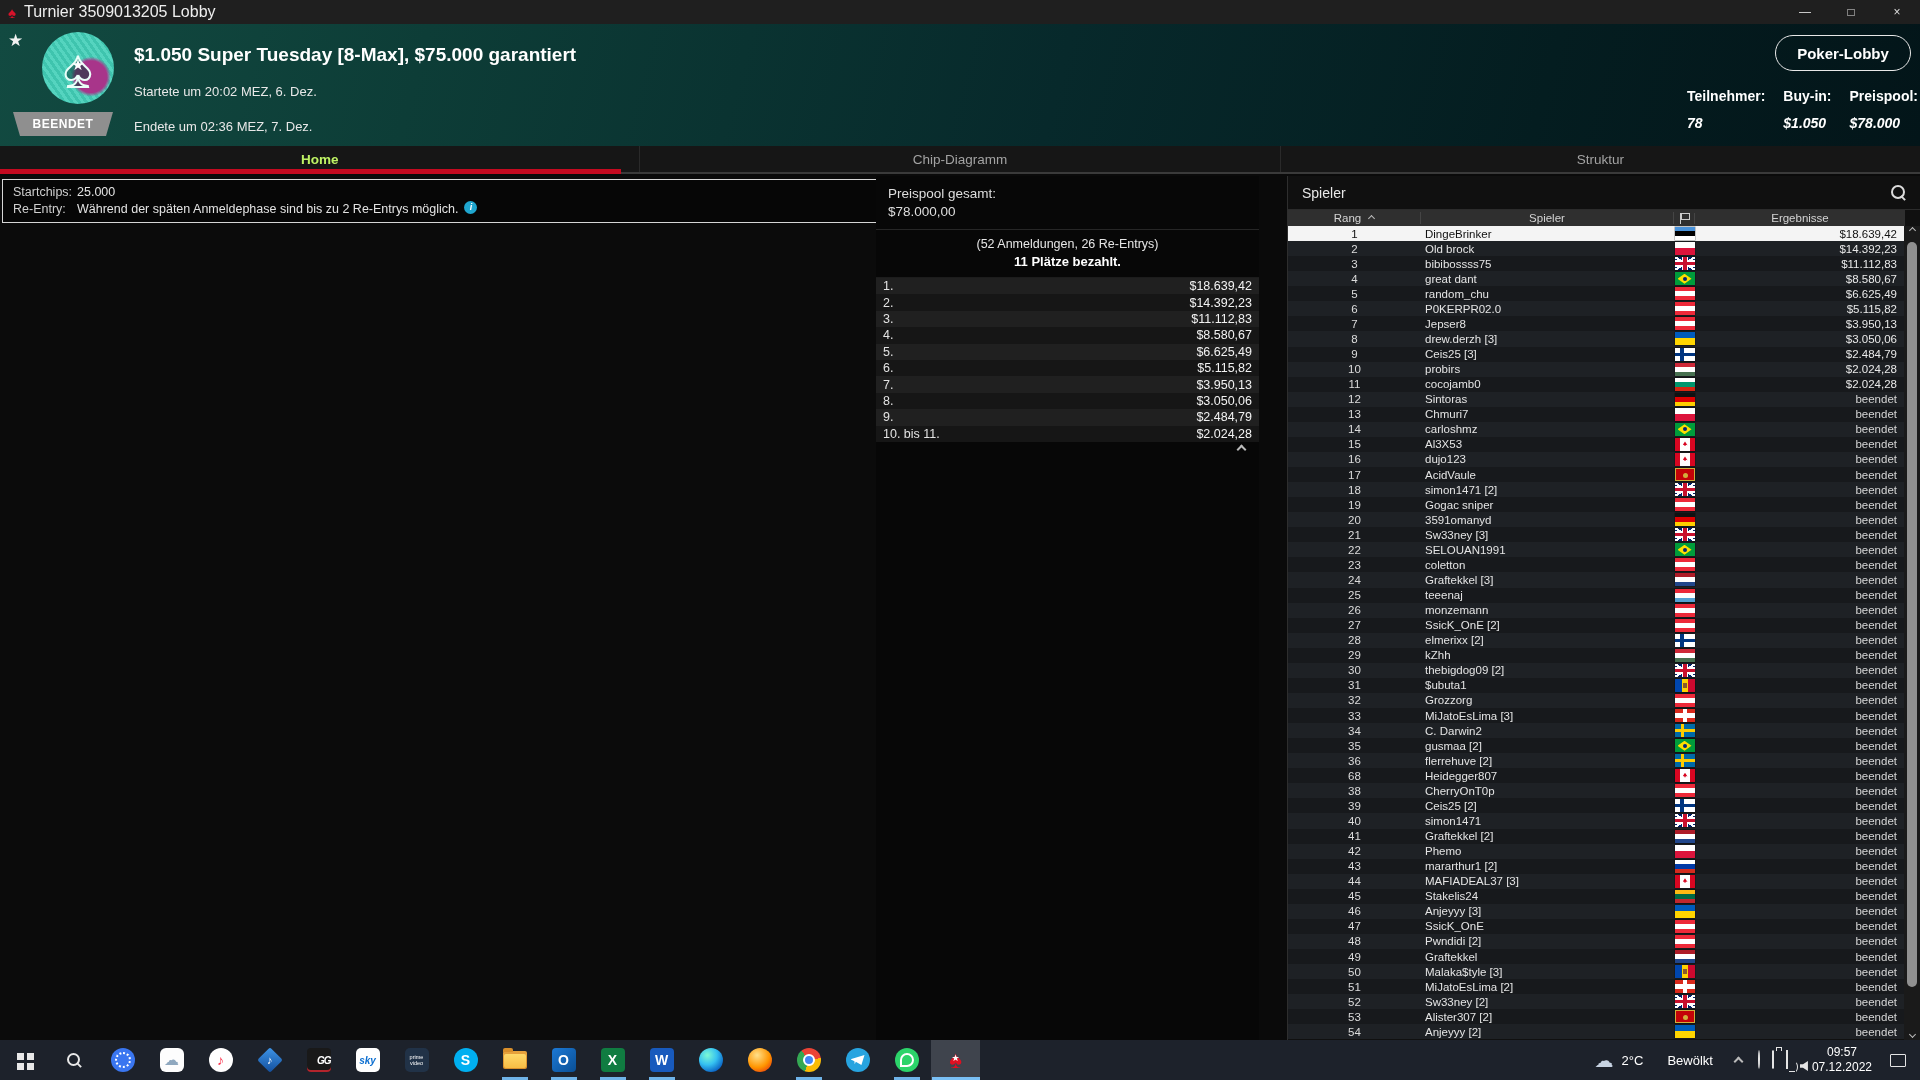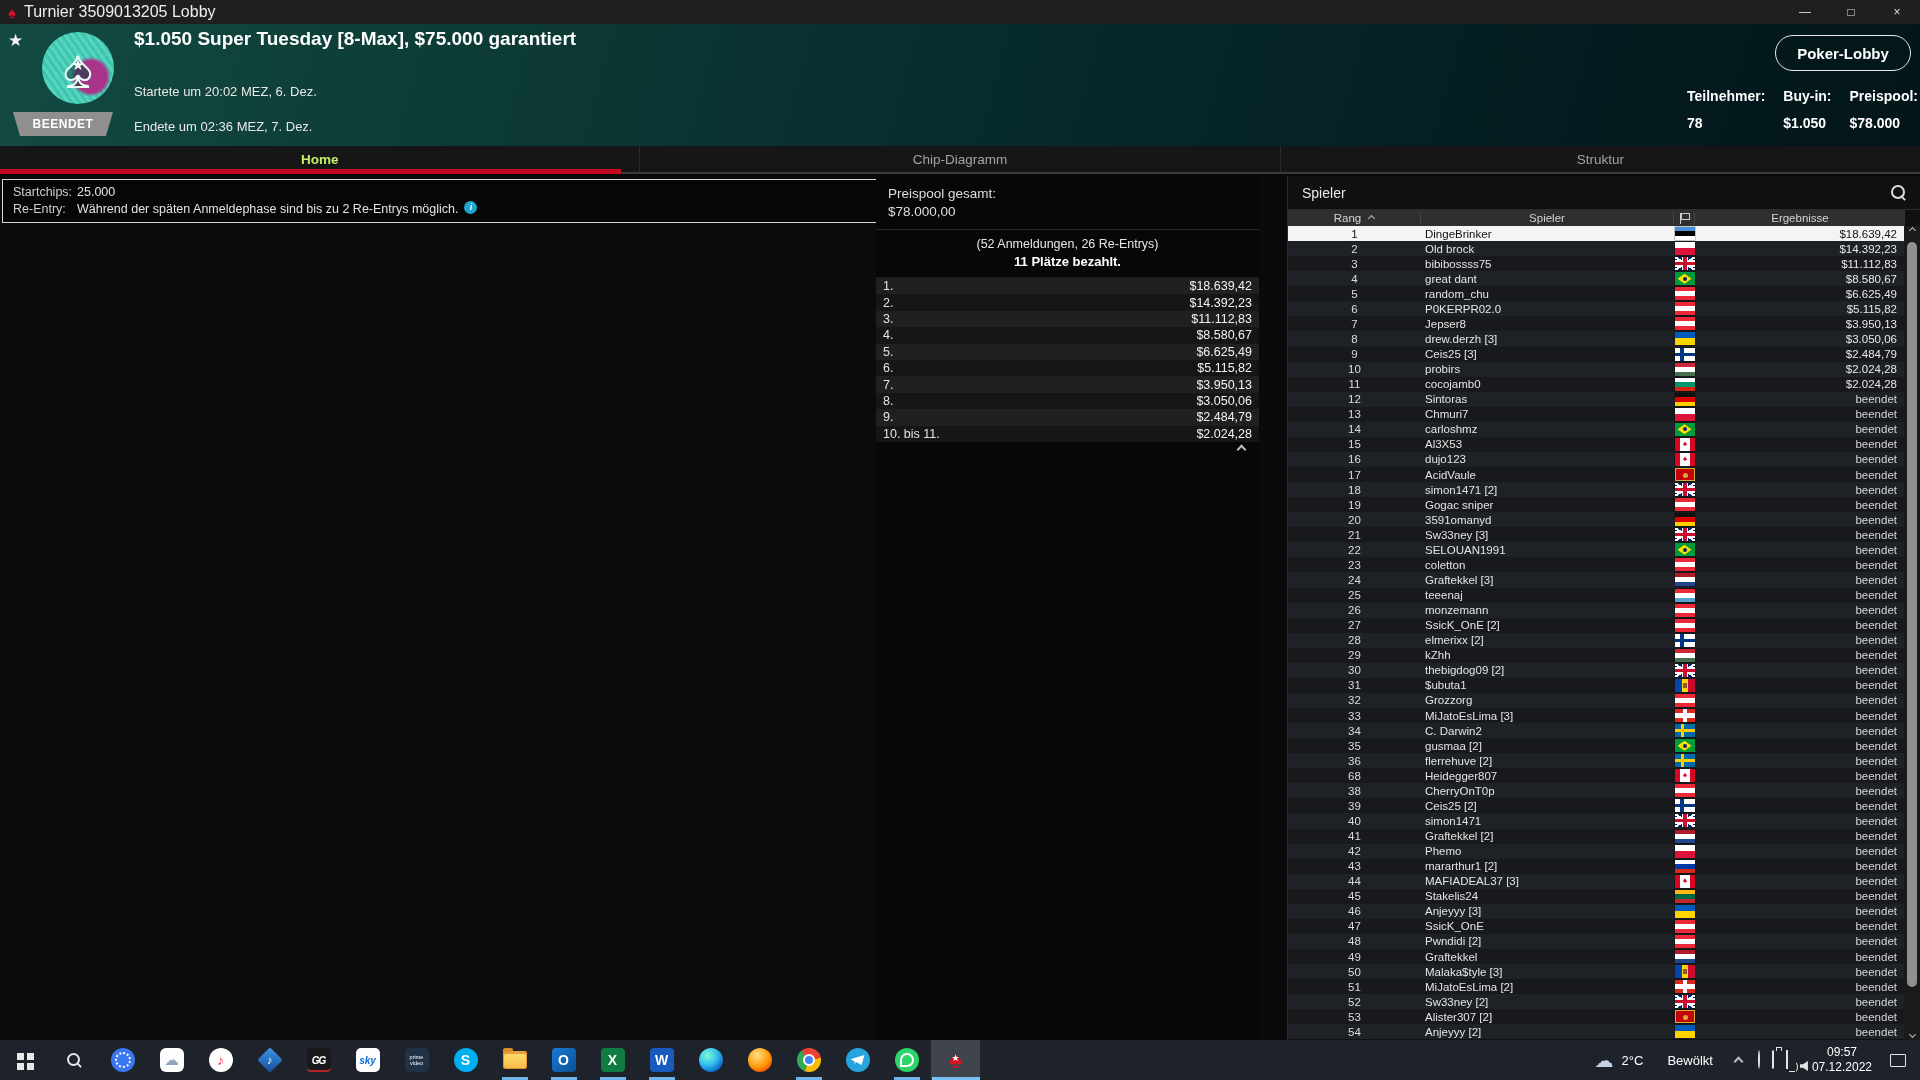--- a/index.html
+++ b/index.html
@@ -20,30 +20,30 @@
   .hdr-star { position:absolute; left:8px; top:6px; color:#f2f2f2; font-size:17px; }
   .logo { position:absolute; left:42px; top:8px; width:72px; height:72px; border-radius:50%;
     background:radial-gradient(circle at 68% 62%, #a8358a 0 24%, transparent 30%),
     repeating-linear-gradient(55deg,#3fc4ae 0 3px,#55d4bf 3px 6px); overflow:hidden;
     display:flex; align-items:center; justify-content:center; }
   .logo-spade { color:rgba(6,60,54,.55); -webkit-text-stroke:2px #eafef9; font-size:52px; line-height:1; margin-top:2px; }
   .logo-star { position:absolute; left:50%; top:24px; transform:translateX(-50%); color:#fff; font-size:15px; }
   .status-ribbon { position:absolute; left:13px; top:88px; width:100px; height:24px; background:#8f8f8f;
     clip-path:polygon(0 0,100% 0,93% 100%,7% 100%); color:#fff; font-size:12px; font-weight:bold;
     display:flex; align-items:center; justify-content:center; letter-spacing:.5px; }
-  .hdr-title { position:absolute; left:134px; top:4px; color:#fff; font-size:19px; font-weight:bold; }
+  .hdr-title { position:absolute; left:134px; top:20px; color:#fff; font-size:19px; font-weight:bold; }
   .hdr-started { position:absolute; left:134px; top:60px; color:#e8e8e8; font-size:13px; }
   .hdr-ended { position:absolute; left:134px; top:95px; color:#e8e8e8; font-size:13px; }
   .lobby-btn { position:absolute; left:1775px; top:11px; width:136px; height:36px; border:1.5px solid #e8e8e8;
     border-radius:18px; color:#fff; font-size:15px; font-weight:bold; background:transparent;
     display:flex; align-items:center; justify-content:center; cursor:pointer; }
   .hdr-stats { position:absolute; left:1687px; top:64px; display:flex; gap:18px; }
   .stat { display:flex; flex-direction:column; gap:11px; }
   .stat-label { color:#fff; font-size:14px; font-weight:bold;text-align:center; }
-  .stat-value { color:#fff; font-size:14px; font-weight:bold; }
+  .stat-value { color:#fff; font-size:14px; font-weight:bold;font-style:italic; }
 
   
   .tabbar { position:absolute; left:0; top:146px; width:1920px; height:28px; background:#161616;
     display:flex; border-bottom:2px solid #3a3a3a; }
   .tab { flex:1; display:flex; align-items:center; justify-content:center; color:#a3a3a3; font-size:13.5px;
     position:relative; cursor:pointer; border-right:1px solid #2a2a2a; }
   .tab:last-child { border-right:none; }
   .tab.active { color:#bef264; font-weight:bold; }
   .tab.active::after { content:""; position:absolute; left:0; right:18px; bottom:-2px; height:5px; background:#c40a20; }
 
@@ -159,21 +159,21 @@
   .tb-start { width:7px; height:7px; background:#e8e8e8; box-shadow:10px 0 #e8e8e8,0 10px #e8e8e8,10px 10px #e8e8e8; margin:-8px 8px 0 0; }
   .tb-search { width:16px; height:16px; position:relative; }
   .tb-search::before { content:""; position:absolute; left:1px; top:1px; width:9px; height:9px; border:2px solid #e8e8e8; border-radius:50%; }
   .tb-search::after { content:""; position:absolute; left:12px; top:10px; width:2px; height:6px; background:#e8e8e8; transform:rotate(-45deg); }
   .tb-signal { width:24px; height:24px; border-radius:50%; background:#3a76f0; }
   .tb-signal::after { content:""; position:absolute; left:4px; top:4px; width:12px; height:12px; border:2.5px dotted #fff; border-radius:50%; }
   .tb-icloud { width:24px; height:24px; border-radius:6px; background:#fdfdfd; color:#8fa8bf; font-size:15px; }
   .tb-itunes { width:24px; height:24px; border-radius:50%; background:#fff; color:#fa2d48; font-size:14px; font-weight:bold; }
   .tb-sheet-music { width:18px; height:18px; transform:rotate(45deg); background:linear-gradient(135deg,#3e95e8,#134e9b); color:#fff; border-radius:2px; }
   .tb-sheet-music .glyph { transform:rotate(-45deg); font-size:11px; }
-  .tb-ggpoker { width:24px; height:24px; border-radius:4px; background:#191919; color:#fff; font-size:10px; font-weight:bold; font-style:italic; letter-spacing:-1px; box-shadow:inset 0 -2px 0 #b3242c; }
+  .tb-ggpoker { width:24px; height:24px; border-radius:4px; background:#191919; color:#fff; font-size:10px; font-weight:bold; font-style:italic; letter-spacing:-1px; box-shadow:inset 0 -2px 0 #b3242c;justify-content:flex-end; }
   .tb-sky { width:24px; height:24px; border-radius:5px; background:#fff; color:#0b6ed0; font-size:10px; font-weight:bold; font-style:italic; }
   .tb-prime-video { width:24px; height:24px; border-radius:5px; background:#213247; color:#fff; font-size:5.5px; text-align:center; line-height:6px; }
   .tb-skype { width:24px; height:24px; border-radius:50%; background:#00aff0; color:#fff; font-size:14px; font-weight:bold; }
   .tb-file-explorer { width:24px; height:18px; border-radius:2px; background:linear-gradient(#e8a33d,#d98f2b); position:relative; }
   .tb-file-explorer::before { content:""; position:absolute; left:0; top:-3px; width:10px; height:4px; border-radius:2px 2px 0 0; background:#d98f2b; }
   .tb-file-explorer::after { content:""; position:absolute; left:1px; top:3px; width:22px; height:14px; border-radius:2px; background:linear-gradient(#ffd969,#f7bd45); }
   .tb-outlook { width:24px; height:24px; border-radius:4px; background:linear-gradient(135deg,#1c79d6,#0a4f94); color:#fff; font-size:14px; font-weight:bold; }
   .tb-excel { width:24px; height:24px; border-radius:4px; background:#107c41; color:#fff; font-size:14px; font-weight:bold; }
   .tb-word { width:24px; height:24px; border-radius:4px; background:#185abd; color:#fff; font-size:14px; font-weight:bold; }
   .tb-edge { width:24px; height:24px; border-radius:50%; background:radial-gradient(circle at 35% 30%,#7df9d4,#35c1f1 42%,#0b63c4 78%,#123a8a); }

